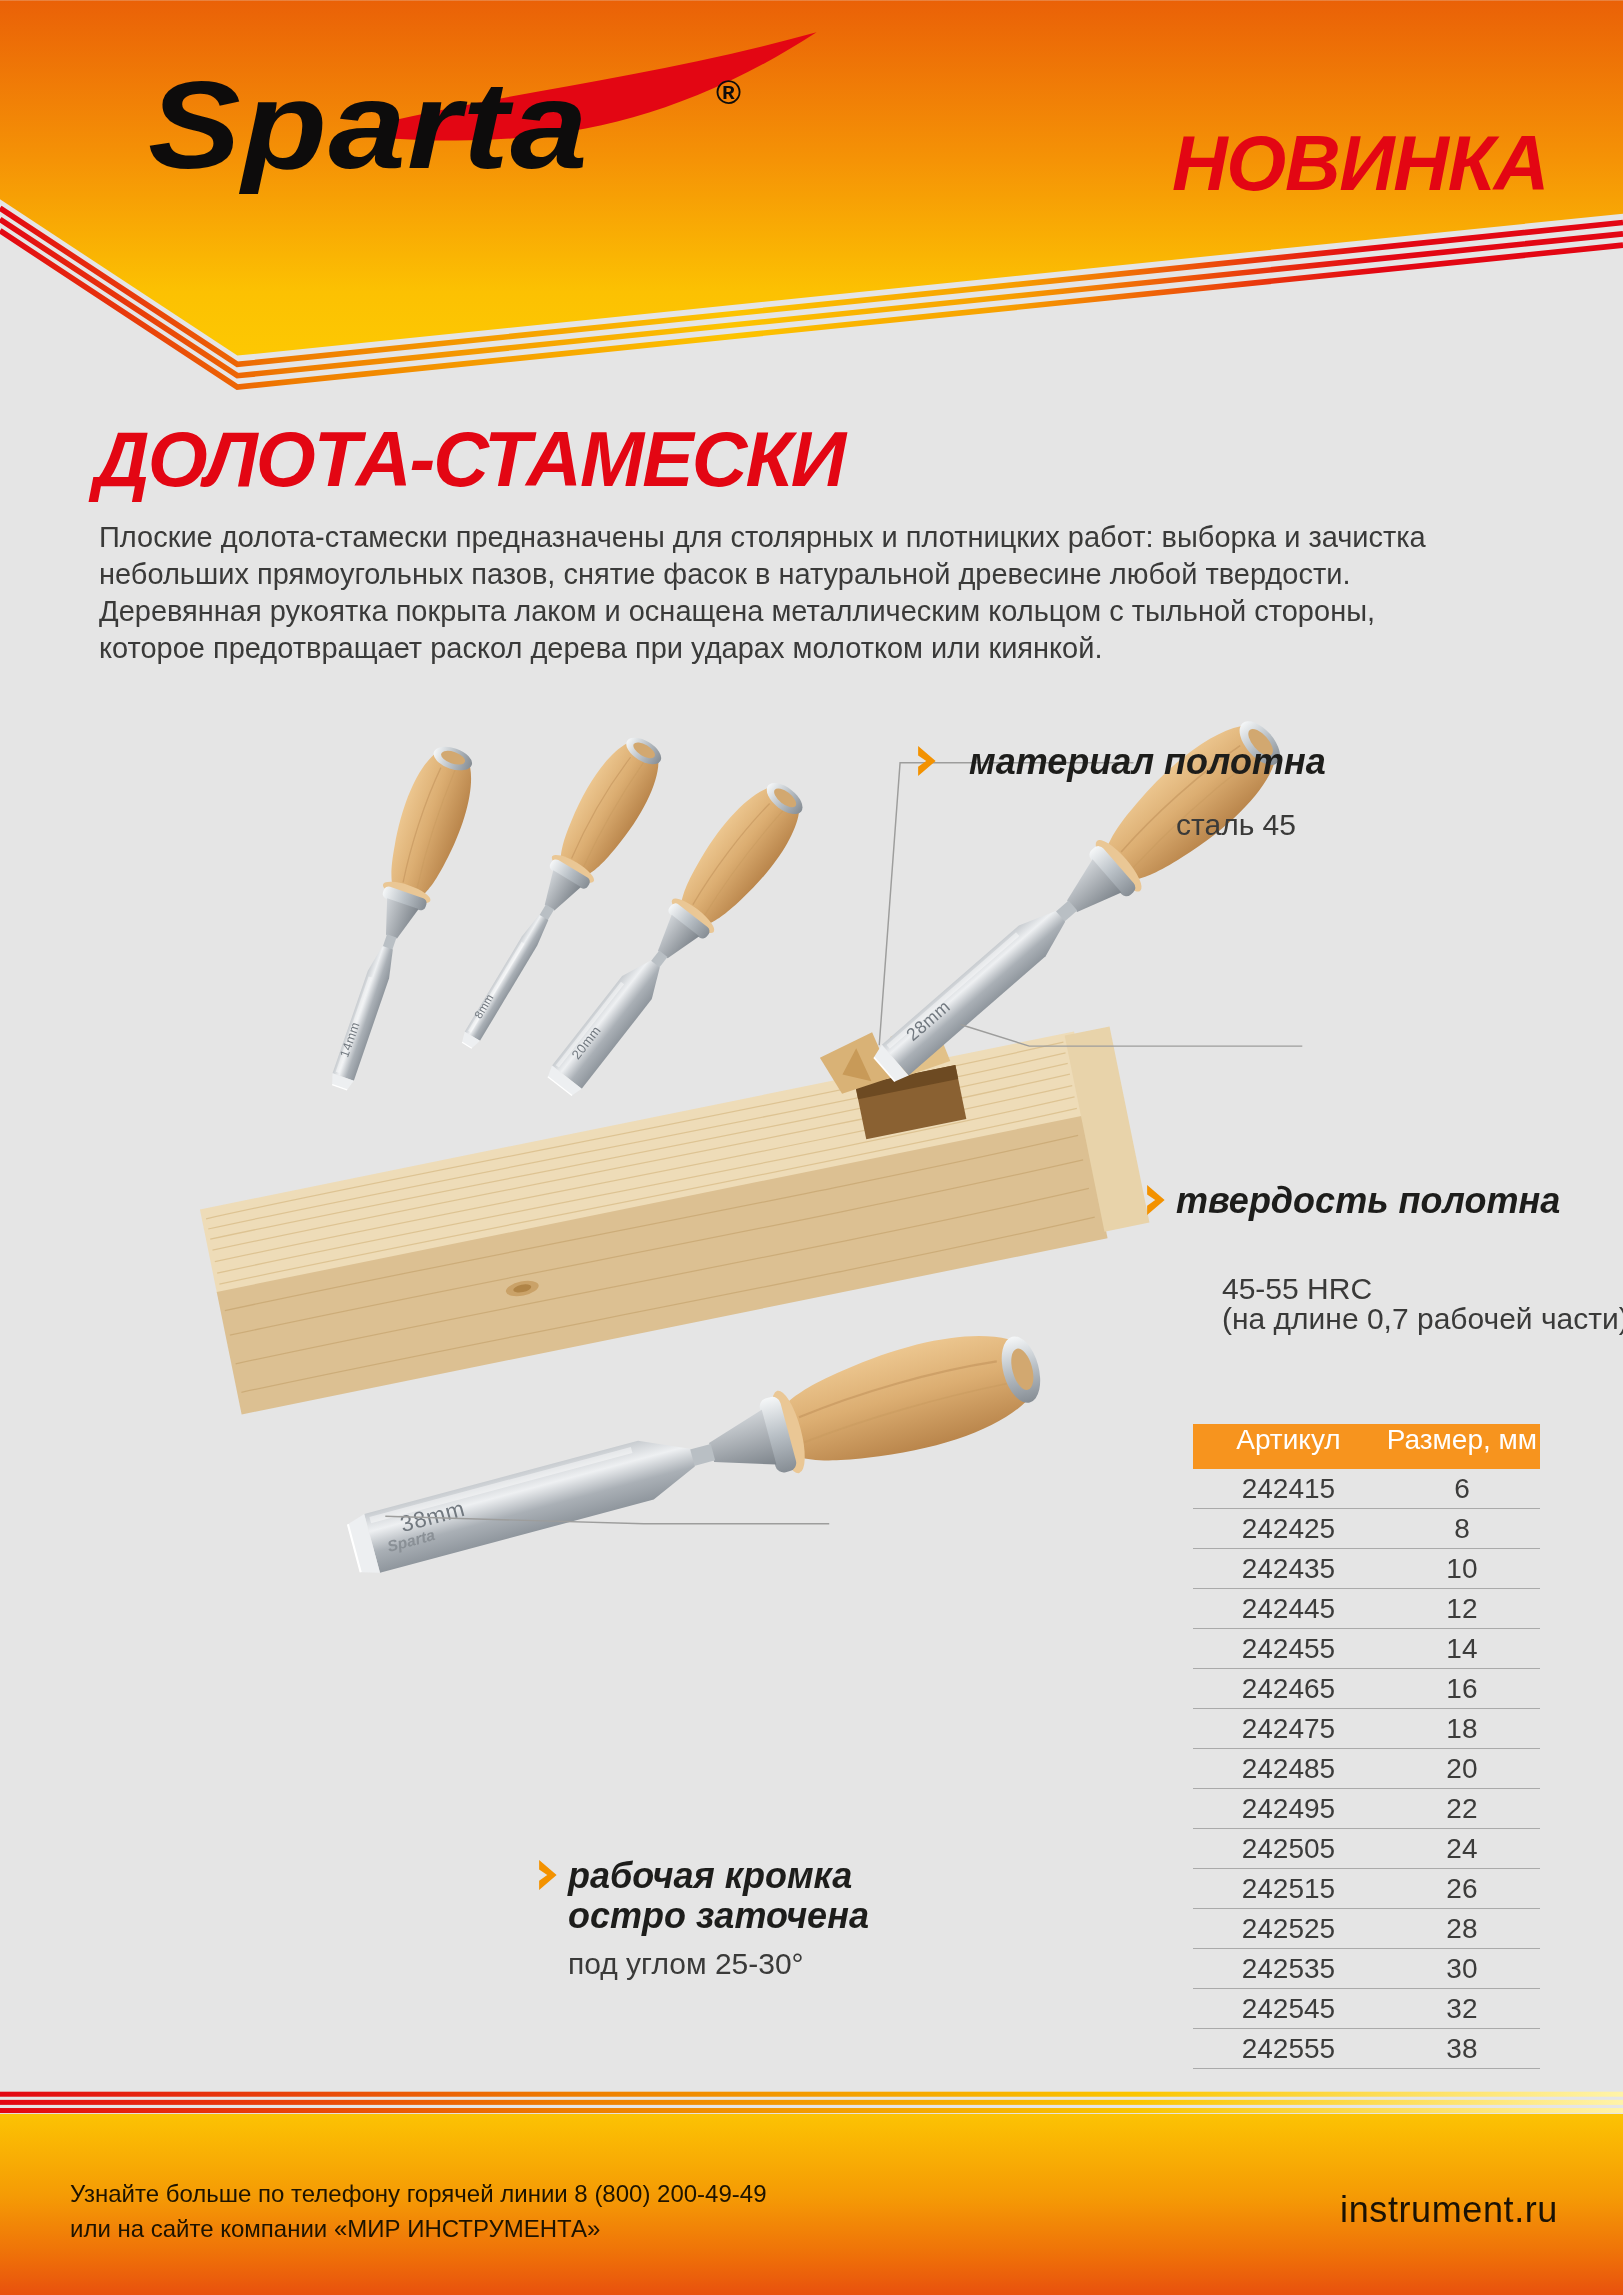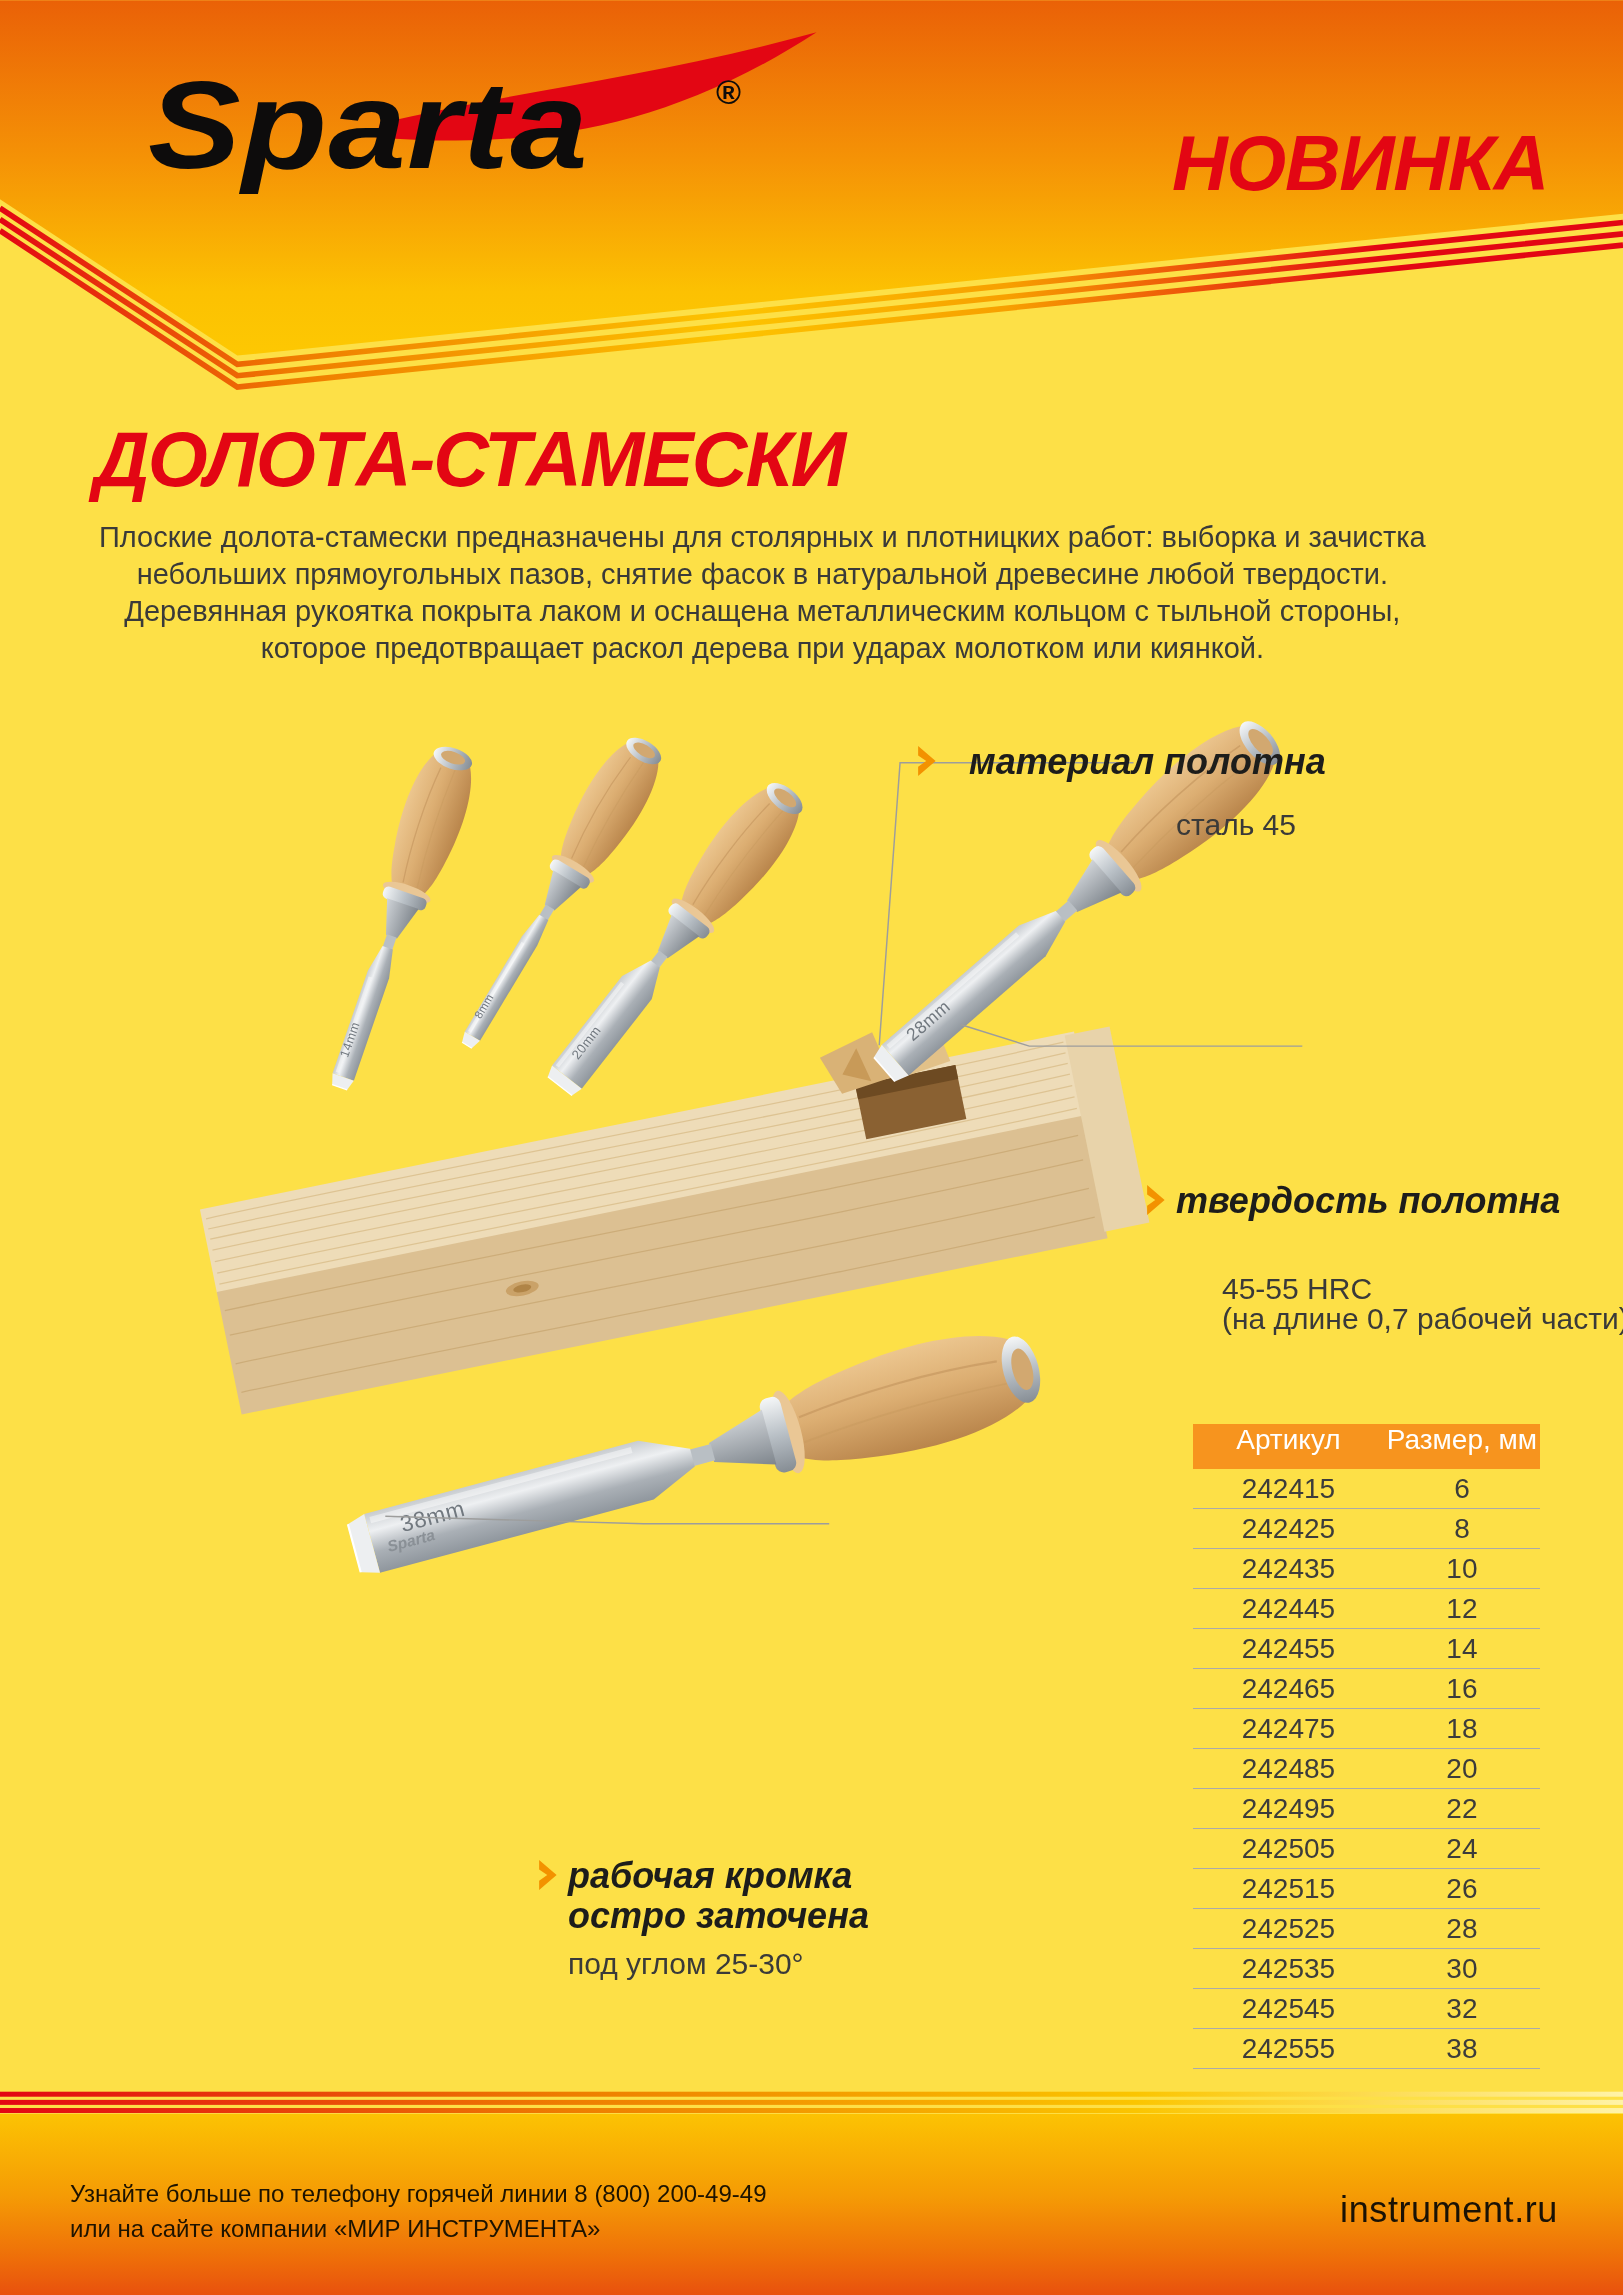--- a/index.html
+++ b/index.html
@@ -1,33 +1,33 @@
 <!DOCTYPE html>
 <html style="font-size:10px"><head>
 <meta charset="utf-8">
 <style>
   html,body{margin:0;padding:0;background:#ffffff;}
-  #page{position:relative;width:1623px;height:2295px;background:#fde047;overflow:hidden;
+  #page{position:relative;width:1623px;height:2295px;background:#e5e5e5;overflow:hidden;
         font-family:"Liberation Sans","DejaVu Sans",sans-serif;color:#3a3a39;}
   .abs{position:absolute;}
   
   #header-svg{left:0;top:0;}
   #logo{left:148px;top:38px;width:615px;height:226px;}
   #logo-swoosh{position:absolute;left:226px;top:-9.4px;width:452px;height:151px;}
   #logo-text{position:absolute;left:0;top:25px;font-size:124px;line-height:1;
              font-weight:bold;font-style:italic;color:#0d0c0c;letter-spacing:1.3px;
              transform:scaleX(1.12);transform-origin:left top;}
   #logo-reg{position:absolute;left:568px;top:35px;font-size:34px;color:#0d0c0c;font-weight:bold;}
   #new-badge{right:75px;top:119px;font-size:77px;font-weight:bold;font-style:italic;
              color:#e30613;letter-spacing:-1.3px;}
   
   #page-title{left:94px;top:415px;font-size:77px;font-weight:bold;font-style:italic;
               color:#e30613;letter-spacing:-1.9px;white-space:nowrap;}
   #intro{left:99px;top:519px;font-size:29px;line-height:37px;color:#3a3a39;}
-  .intro-line{white-space:nowrap;text-align:center;}
+  .intro-line{white-space:nowrap;}
   
   .callout-title{display:flex;align-items:flex-start;gap:10px;}
   .callout-title .txt{font-size:36px;font-weight:bold;font-style:italic;color:#1d1d1b;
                       line-height:40px;white-space:nowrap;}
   .chev{flex:0 0 auto;margin-top:3.8px;}
   .callout-value{font-size:30px;color:#3a3a39;line-height:29.5px;white-space:nowrap;}
   #callout-material-title{left:918px;top:742px;gap:32px;}
   #callout-material-value{right:327px;top:810px;}
   #callout-hardness-title{left:1147px;top:1181px;}
   #callout-hardness-value{left:1178px;top:1274px;margin-left:44px;}

